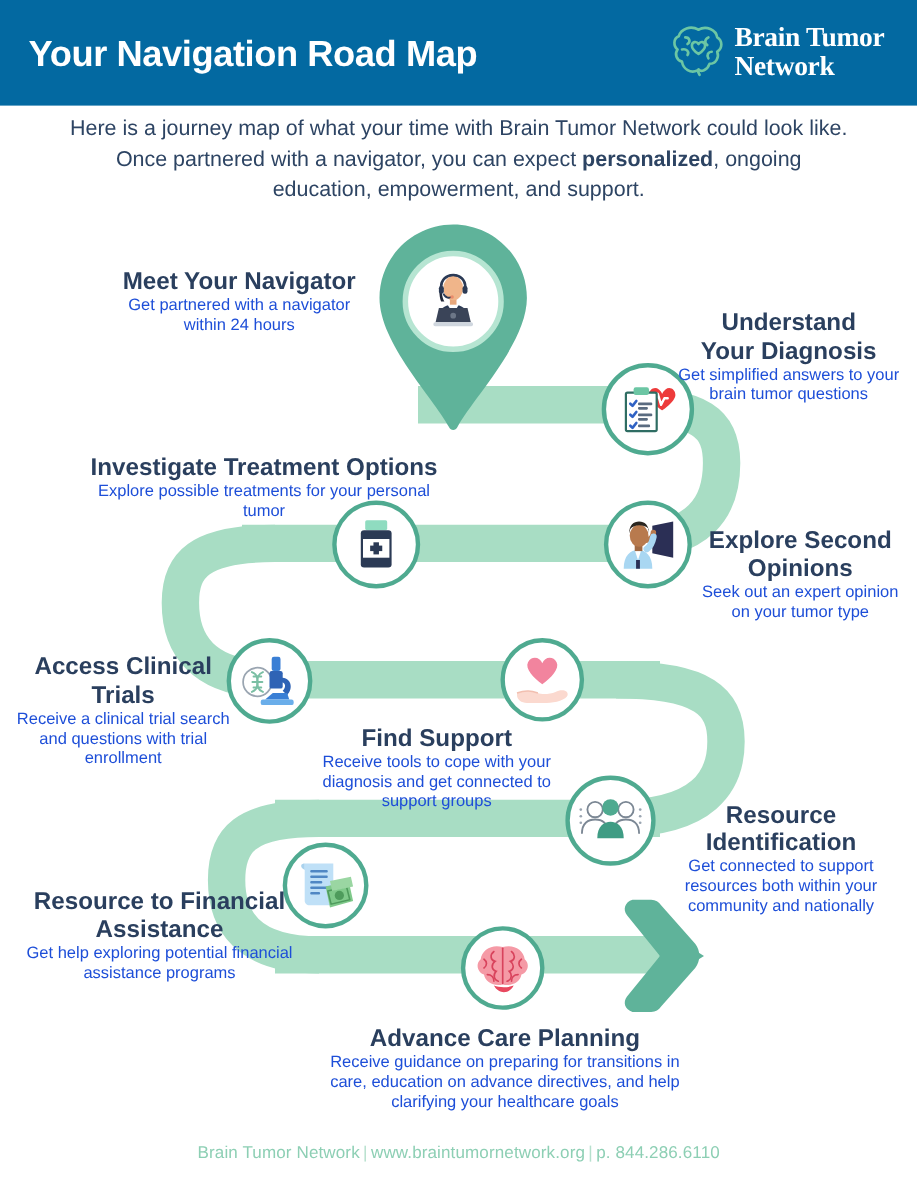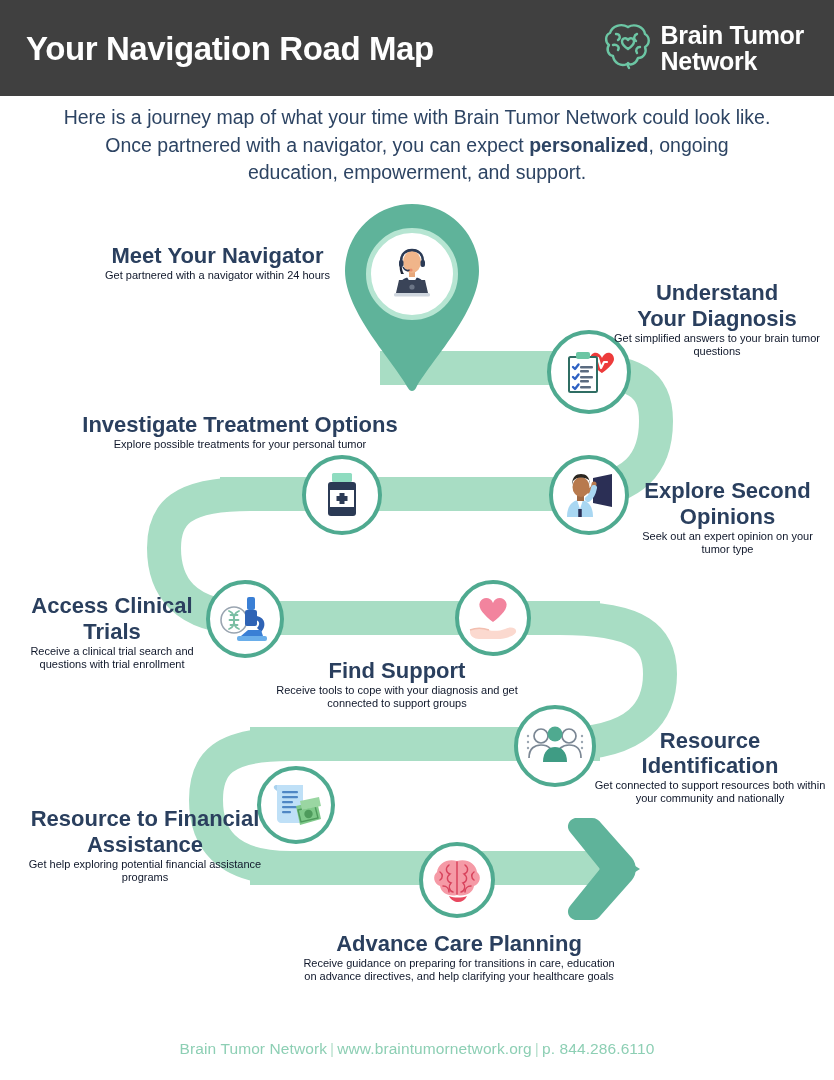--- a/index.html
+++ b/index.html
@@ -15,21 +15,21 @@
     width: 834px;
     height: 1080px;
     background: #ffffff;
   }
 
   
   #header {
     position: absolute;
     left: 0; top: 0;
     width: 834px; height: 96px;
-    background: #404040;
+    background: #0369a1;
     display: flex;
     align-items: center;
     justify-content: space-between;
     padding: 0 30px 0 26px;
   }
   #header-title {
     color: #ffffff;
     font-size: 33px;
     font-weight: bold;
     letter-spacing: -0.4px;
@@ -40,21 +40,21 @@
     align-items: center;
     gap: 9px;
   }
   #logo-text {
     color: #ffffff;
     font-size: 25px;
     font-weight: bold;
     line-height: 1.05;
     letter-spacing: -0.3px;
   }
-  #logo-text div { white-space: nowrap; }
+  #logo-text div { white-space: nowrap; font-family: Liberation Serif, serif; }
 
   
   #intro {
     position: absolute;
     left: 0; top: 104px;
     width: 834px;
     text-align: center;
     color: #2d4463;
     font-size: 19.5px;
     line-height: 1.42;
@@ -108,23 +108,23 @@
     color: #2d4463;
   }
   .step-title {
     font-size: 22px;
     font-weight: bold;
     line-height: 1.14;
     color: #2a3f5e;
     margin-bottom: 1px;
   }
   .step-desc {
-    font-size: 11px;
+    font-size: 15px;
     line-height: 1.2;
-    color: #0f172a;
+    color: #1d4ed8;
   }
 
   
   #footer {
     position: absolute;
     left: 0; bottom: 22px;
     width: 834px;
     text-align: center;
     color: #8dcfb4;
     font-size: 15.5px;

